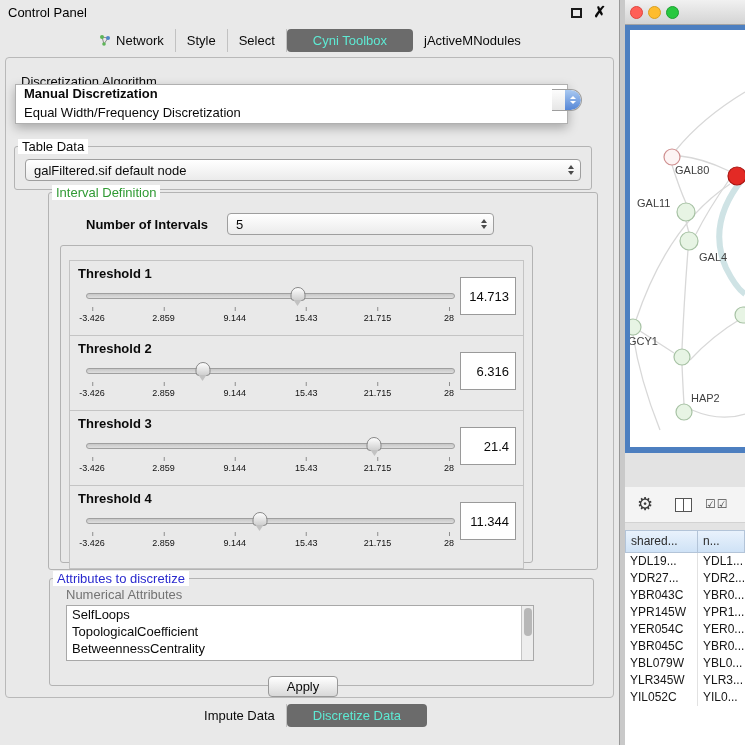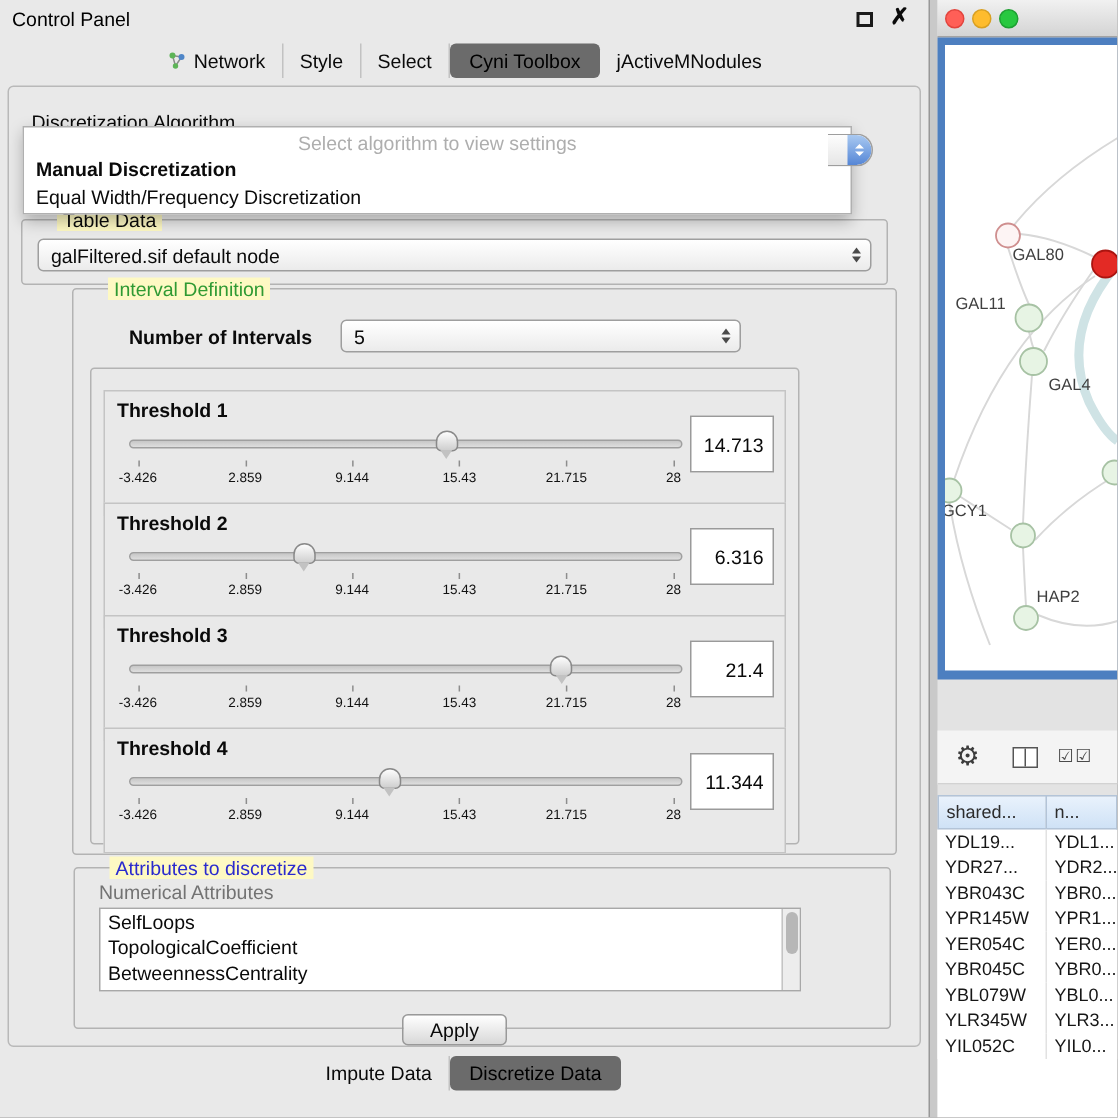--- a/index.html
+++ b/index.html
@@ -9,26 +9,26 @@
   
   .cp{position:absolute;left:0;top:0;width:620px;height:745px;background:#e9e9e9;border-right:1px solid #989898}
   .cp-title{position:absolute;left:8px;top:5px;font-size:13px;color:#000000}
   .float-btn{position:absolute;right:37px;top:8px;width:11px;height:10px;border:2px solid #1a1a1a}
   .close-btn{position:absolute;right:13px;top:4px;font-size:15px;font-weight:bold;color:#0a0a0a;line-height:16px;cursor:default}
   .tabbar{position:absolute;left:0;width:620px;height:28px;display:flex;justify-content:center;align-items:center}
   .tabbar.top{top:26px}
   .tabbar.bottom{top:701px}
   .tab{display:flex;align-items:center;gap:5px;font-size:13px;color:#0a0a0a;padding:4px 11px;white-space:nowrap}
   .tab:not(.selected):not(:last-child){border-right:1px solid #c2c2c2}
-  .tab.selected{background:#6b6b6b;color:#000000;border-radius:4px;padding:4px 13px;border-right:none}
+  .tab.selected{background:#6b6b6b;color:#5eead4;border-radius:4px;padding:4px 26px;border-right:none}
   .panel{position:absolute;left:5px;top:57px;width:609px;height:641px;border:1px solid #b9b9b9;border-radius:4px;background:#e9e9e9}
 
   
   .gbox{position:absolute;border:1px solid #b3b3b3;border-radius:3px}
-  .gleg{position:absolute;top:-8px;left:23px;background:#fef9c3;padding:0 4px;font-size:13px;white-space:nowrap}
+  .gleg{position:absolute;top:-8px;left:3px;background:#ffffff;padding:0 4px;font-size:13px;white-space:nowrap}
   .gleg.green{color:#2f9a33}
   .gleg.blue{color:#2a2ace}
   .gleg.plain{color:#0a0a0a}
 
   
   .combo{position:absolute;display:flex;align-items:center;background:linear-gradient(#ffffff,#ebebeb);border:1px solid #9e9e9e;border-radius:4px;font-size:13px;color:#0a0a0a}
   .combo .cval{flex:1;padding-left:8px;white-space:nowrap;overflow:hidden}
   .combo .arrows{display:flex;flex-direction:column;align-items:center;gap:2px;padding:0 6px}
   .tri{width:0;height:0;border-left:3.5px solid transparent;border-right:3.5px solid transparent}
   .tri.up{border-bottom:4px solid #4a4a4a}
@@ -127,21 +127,20 @@
       <div class="tab">
           <span>jActiveMNodules</span>
         </div>
     </div>
 
     <div class="panel">
 
       <span class="alg-title">Discretization Algorithm</span>
 
       <div class="popup">
-        <div class="hint">Select algorithm to view settings</div>
         <div class="opt bold">Manual Discretization</div>
         <div class="opt">Equal Width/Frequency Discretization</div>
       </div>
       <div class="combo-frag">
         <div class="cap">
             <i class="tri wup"></i>
             <i class="tri wdown"></i>
           </div>
       </div>
 

